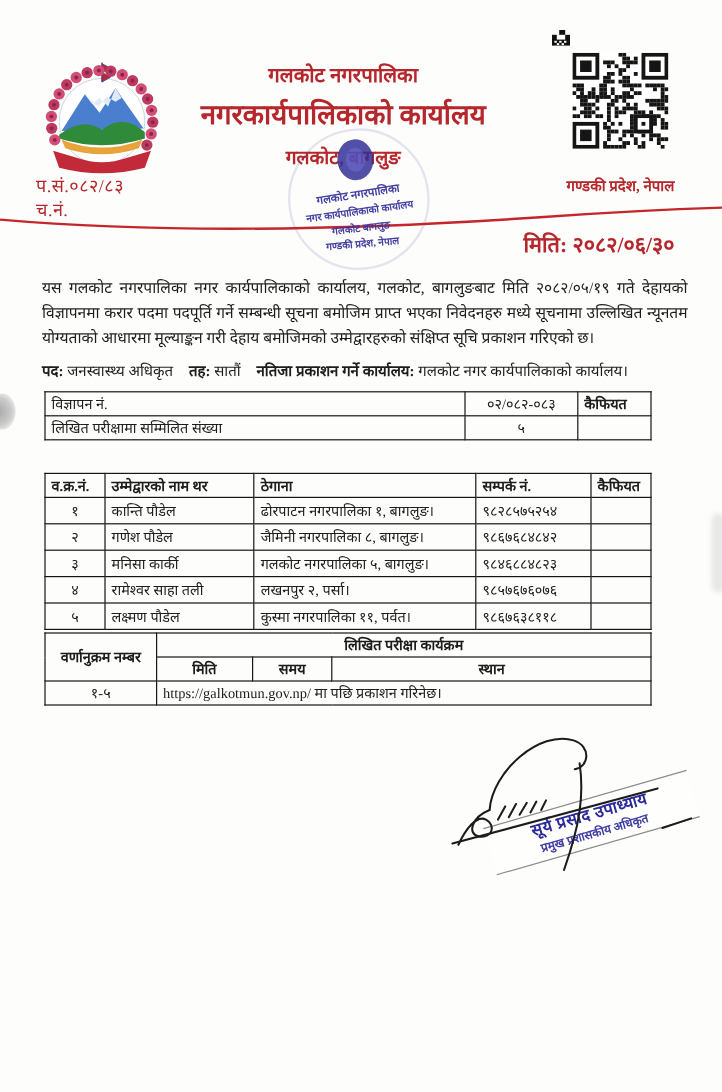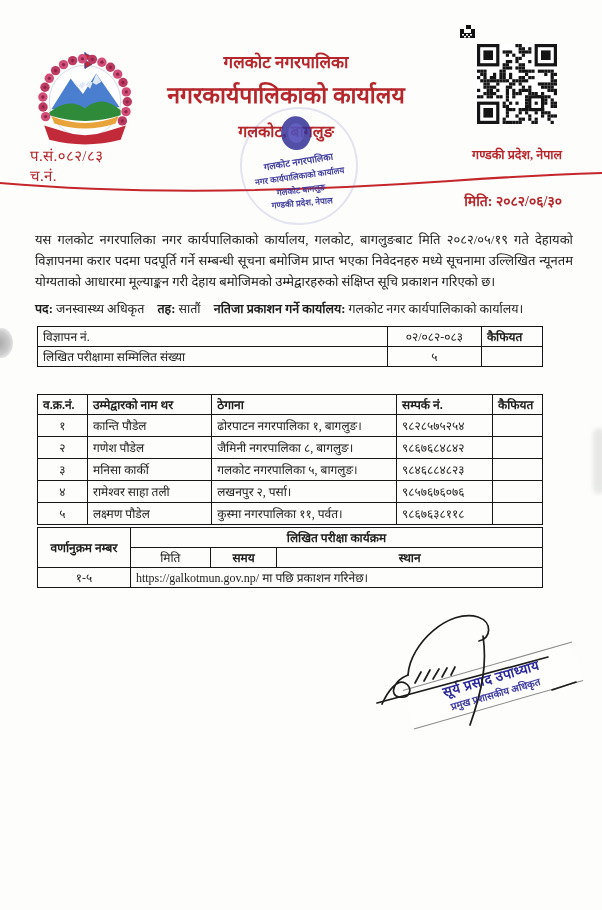--- a/index.html
+++ b/index.html
@@ -18,21 +18,21 @@
   .h1,.h2,.h3{position:absolute;left:0;right:30px;text-align:center;color:var(--red);font-weight:bold;}
   .h1{top:50px;font-size:17px;}
   .h2{top:78px;font-size:23px;}
   .h3{top:120px;font-size:16px;}
   .qr{position:absolute;left:477px;top:44px;width:80px;height:80px;}
   .qr svg{width:100%;height:100%;}
   .tinyglyph{position:absolute;left:459px;top:24px;width:18px;height:15px;}
   .province{position:absolute;right:40px;top:146px;color:var(--red);font-weight:bold;font-size:12.5px;}
   .refs{position:absolute;left:30px;top:146px;color:var(--red);font-size:15px;line-height:1.35;letter-spacing:.4px;}
   .redline{position:absolute;left:0;top:168px;width:602px;height:28px;}
-  .date{position:absolute;right:40px;top:191px;color:var(--red);font-weight:bold;font-size:14px;}
+  .date{position:absolute;right:40px;top:191px;color:var(--red);font-weight:bold;font-size:18px;}
   
   .roundstamp{position:absolute;left:236px;top:103px;width:126px;height:126px;opacity:.93;transform:rotate(-5deg);}
   .roundstamp text{fill:var(--stamp-blue);font-weight:bold;font-family:"Liberation Serif",serif;}
   
   .subject{position:absolute;left:0;right:0;top:209px;text-align:center;font-weight:bold;font-size:13.5px;color:#111;}
   .bodytext{position:absolute;left:35px;top:230px;width:538px;font-size:13px;line-height:1.6;text-align:justify;}
   .padline{position:absolute;left:35px;top:300px;width:538px;font-size:12.5px;}
   .padline b{font-weight:bold;}
   .padline .val{margin-right:10px;text-align:center;}
   
@@ -474,21 +474,21 @@
         <col style="width:15.8%">
         <col style="width:13.2%">
         <col style="width:52.6%">
       </colgroup>
     <tbody>
         <tr>
       <td class="c" rowspan="2" style="font-weight:bold">वर्णानुक्रम नम्बर</td>
       <td class="c" colspan="3" style="font-weight:bold">लिखित परीक्षा कार्यक्रम</td>
     </tr>
     <tr>
-      <td class="c" style="font-weight:normal">मिति</td>
+      <td class="c" style="font-weight:bold">मिति</td>
       <td class="c" style="font-weight:bold">समय</td>
       <td class="c" style="font-weight:bold">स्थान</td>
     </tr>
     <tr>
       <td class="c">१-५</td>
       <td colspan="3">https://galkotmun.gov.np/ मा पछि प्रकाशन गरिनेछ।</td>
     </tr>
   </tbody>
     </table>
 

